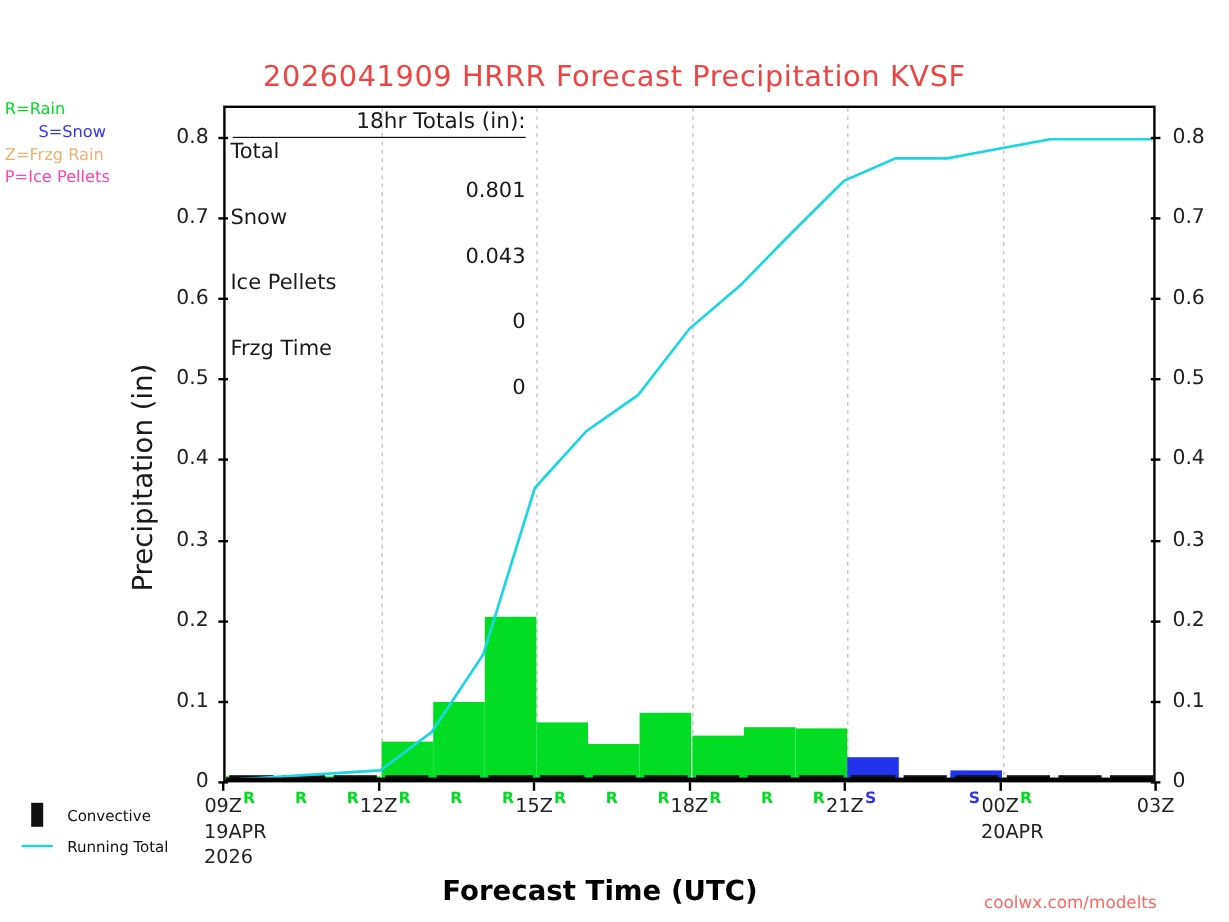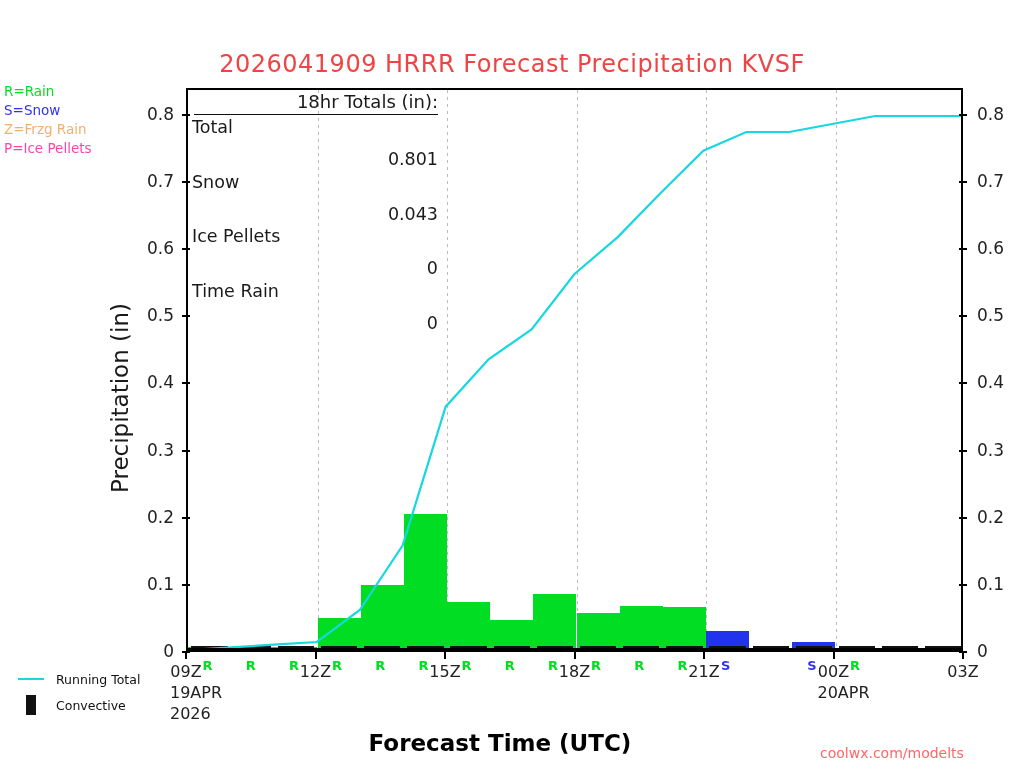--- a/index.html
+++ b/index.html
@@ -12,21 +12,21 @@
 
   .ttl{
     position:absolute;left:0;top:50px;width:1024px;text-align:center;
     font-size:24px;letter-spacing:.5px;color:#ef4444;
   }
 
   
   .typelegend{position:absolute;left:4px;top:82px;width:150px;}
   .typelegend div{font-size:13.5px;line-height:19px;white-space:nowrap;}
   .tl-r{color:#00dd22;}
-  .tl-s{color:#3333ee;}
+  .tl-s{color:#3333ee;margin-left:28px;}
   .tl-z{color:#f0b070;}
   .tl-p{color:#ff44aa;}
 
   
   .ylab{
     position:absolute;left:-30px;top:385px;width:300px;text-align:center;
     font-size:23px;transform:rotate(-90deg);transform-origin:center center;
     color:#1a1a1a;white-space:nowrap;
   }
   .xlab{
@@ -252,29 +252,29 @@
     </div>
     <div class="row">
       <span>Snow</span>
       <span class="v">0.043</span>
     </div>
     <div class="row">
       <span>Ice Pellets</span>
       <span class="v">0</span>
     </div>
     <div class="row">
-      <span>Time Rain</span>
+      <span>Frzg Time</span>
       <span class="v">0</span>
     </div>
   </div>
 
   <div class="blegend">
+    <div class="item">
+      <span class="swbox"></span>
+      <span>Convective</span>
+    </div>
     <div class="item">
       <span class="swline"></span>
       <span>Running Total</span>
     </div>
-    <div class="item">
-      <span class="swbox"></span>
-      <span>Convective</span>
-    </div>
   </div>
 
 </div>
 
 </body></html>

